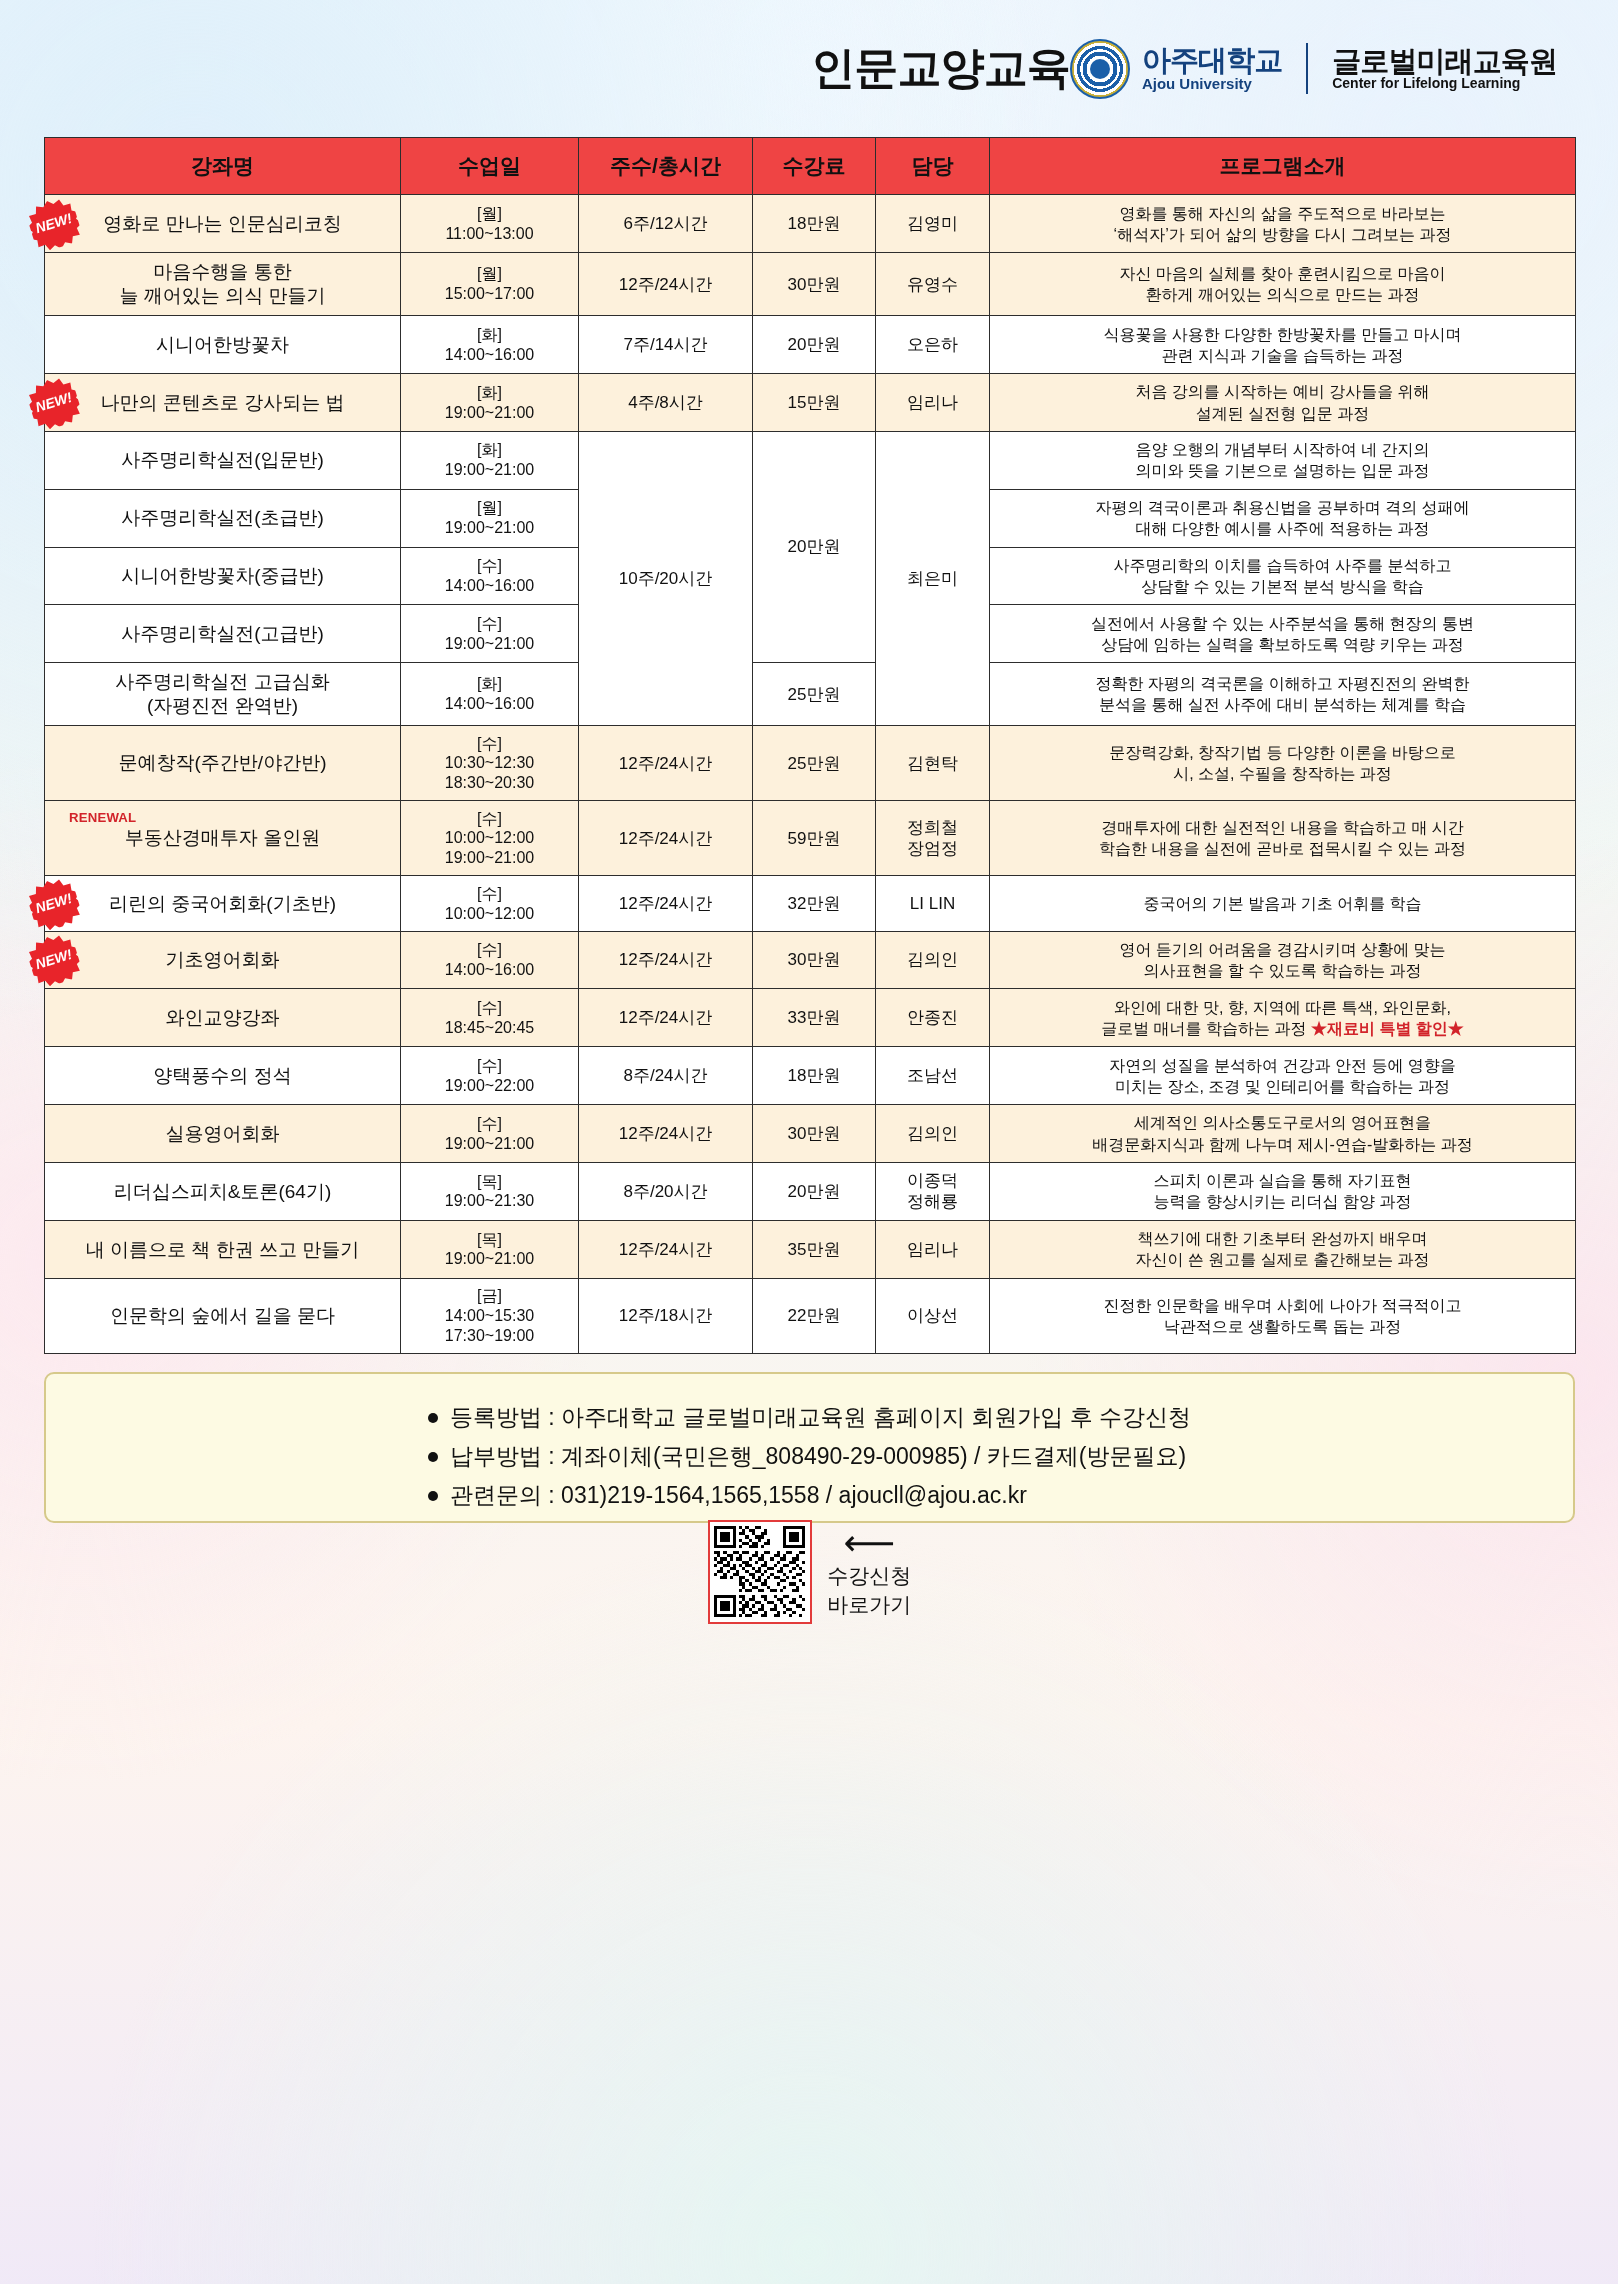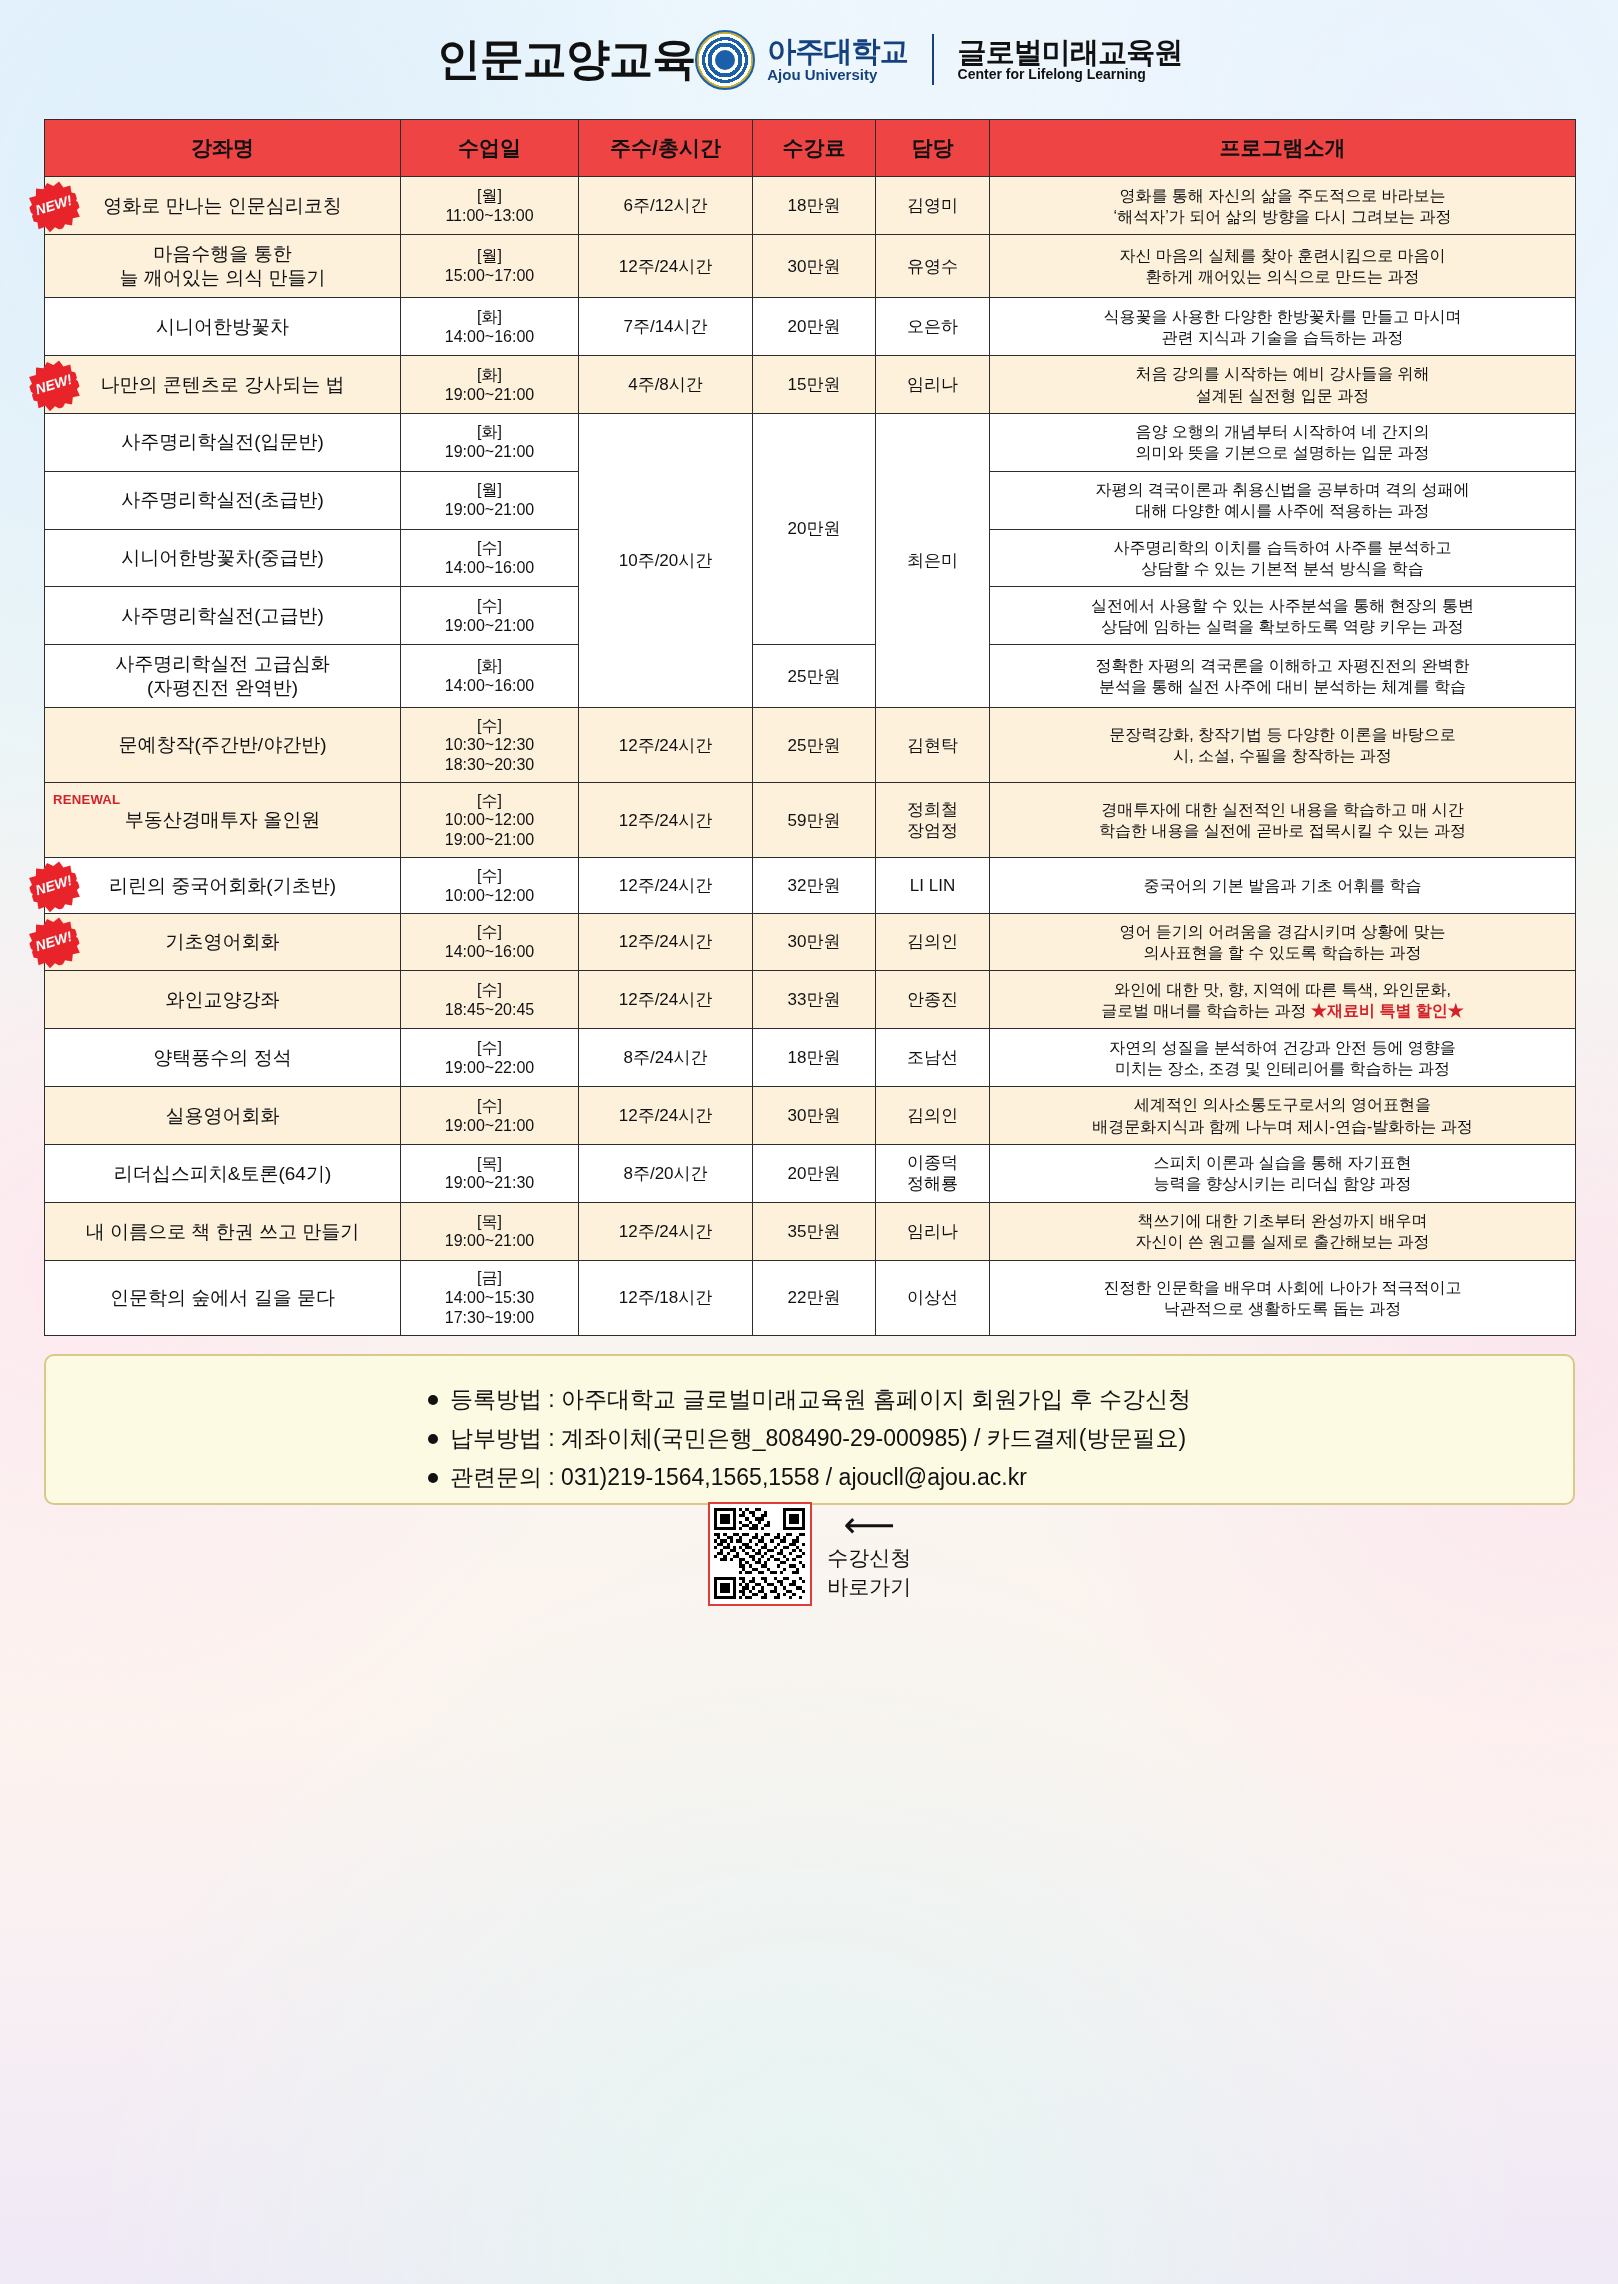--- a/index.html
+++ b/index.html
@@ -12,21 +12,21 @@
       radial-gradient(circle at 50% 3%, #f6fbff 0%, rgba(246,251,255,0) 28%),
       radial-gradient(circle at 5% 55%, #fde9ef 0%, rgba(253,233,239,0) 26%),
       radial-gradient(circle at 97% 60%, #fbe6ee 0%, rgba(251,230,238,0) 26%),
       radial-gradient(circle at 50% 98%, #e6f6f2 0%, rgba(230,246,242,0) 30%),
       linear-gradient(180deg,#eaf4fb 0%, #f3f7f3 40%, #fdf4ef 75%, #f0e9f7 100%);
     overflow:hidden;
   }
   .page{position:relative;width:1619px;height:2298px;box-sizing:border-box;padding:0 44px;}
 
   
-  .header{display:flex;align-items:center;justify-content:center;height:119px;padding:0 18px 0 18px;box-sizing:border-box;}
+  .header{display:flex;align-items:center;justify-content:flex-end;height:137px;padding:0 18px 0 18px;box-sizing:border-box;}
   .title{font-size:44px;font-weight:bold;color:#111;letter-spacing:-0.9px;}
   .brand{display:flex;align-items:center;gap:12px;}
   .seal{width:60px;height:60px;border-radius:50%;background:
       radial-gradient(circle at 50% 50%, #ffffff 0 34%, #1b5fa8 34% 44%, #ffffff 44% 50%, #1b5fa8 50% 58%, #ffffff 58% 66%, #c9b037 66% 74%, #ffffff 74% 100%);
       border:2.3px solid #1b5fa8;box-sizing:border-box;position:relative;}
   .seal:after{content:"";position:absolute;left:50%;top:50%;width:20px;height:20px;margin:-10px 0 0 -10px;border-radius:50%;background:#1b5fa8;}
   .brand-text{display:flex;align-items:center;gap:24px;}
   .brand-left{line-height:1.06;}
   .brand-ko{font-size:29px;font-weight:bold;color:#14427e;letter-spacing:-0.9px;}
   .brand-en{font-size:15px;font-weight:bold;color:#14427e;letter-spacing:0px;}
@@ -46,21 +46,21 @@
   tr.shade td{background:#fdf1dc;}
   tr.plain td{background:#ffffff;}
   td.namecell{position:relative;}
 
   .badge{position:absolute;left:-15.5px;top:50%;transform:translateY(-50%) rotate(-17deg);
     width:48px;height:48px;display:flex;align-items:center;justify-content:center;
     color:#fff;font-size:14px;font-weight:bold;font-style:italic;
     background:#e8242a;
     clip-path:polygon(50% 0%,61% 10%,75% 4%,80% 19%,95% 19%,93% 34%,107% 42%,97% 53%,107% 65%,93% 72%,95% 87%,80% 86%,74% 100%,61% 93%,50% 104%,39% 93%,26% 100%,20% 86%,5% 87%,7% 72%,-7% 65%,3% 53%,-7% 42%,7% 34%,5% 19%,20% 19%,25% 4%,39% 10%);
   }
-  .renewal{position:absolute;left:8px;top:8.2px;color:#d2232a;font-size:13.2px;font-weight:bold;letter-spacing:0.2px;}
+  .renewal{position:absolute;left:24px;top:8.2px;color:#d2232a;font-size:13.2px;font-weight:bold;letter-spacing:0.2px;}
   .star{color:#d2232a;font-weight:bold;}
 
   
   .footer{margin:18px auto 0;width:1531px;box-sizing:border-box;border:2.3px solid #d6c98a;border-radius:10px;background:#fdfae3;
     display:flex;align-items:center;justify-content:space-between;padding:20px 25.6px;height:151px;flex-direction:column;}
   .f-list{list-style:none;margin:0;padding:0;}
   .f-list li{display:flex;align-items:center;gap:12px;font-size:23px;color:#111;margin:8.2px 0;white-space:nowrap;}
   .dot{width:10px;height:10px;border-radius:50%;background:#111;flex:0 0 auto;}
   .qrwrap{display:flex;align-items:center;gap:15.5px;}
   .qr{width:104px;height:104px;border:2.7px solid #e23b3b;background:#fff;padding:4.6px;box-sizing:border-box;}

